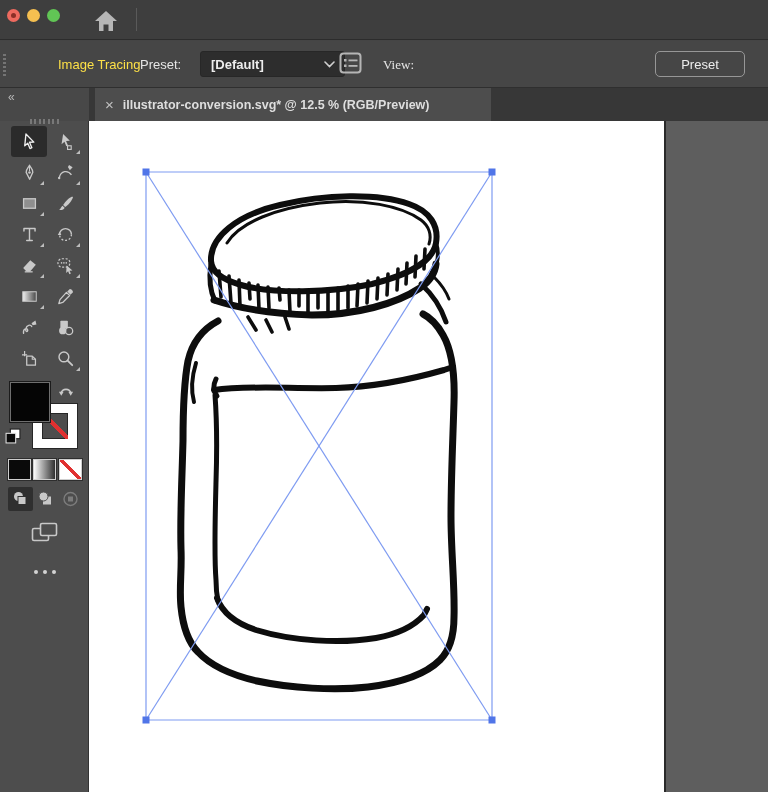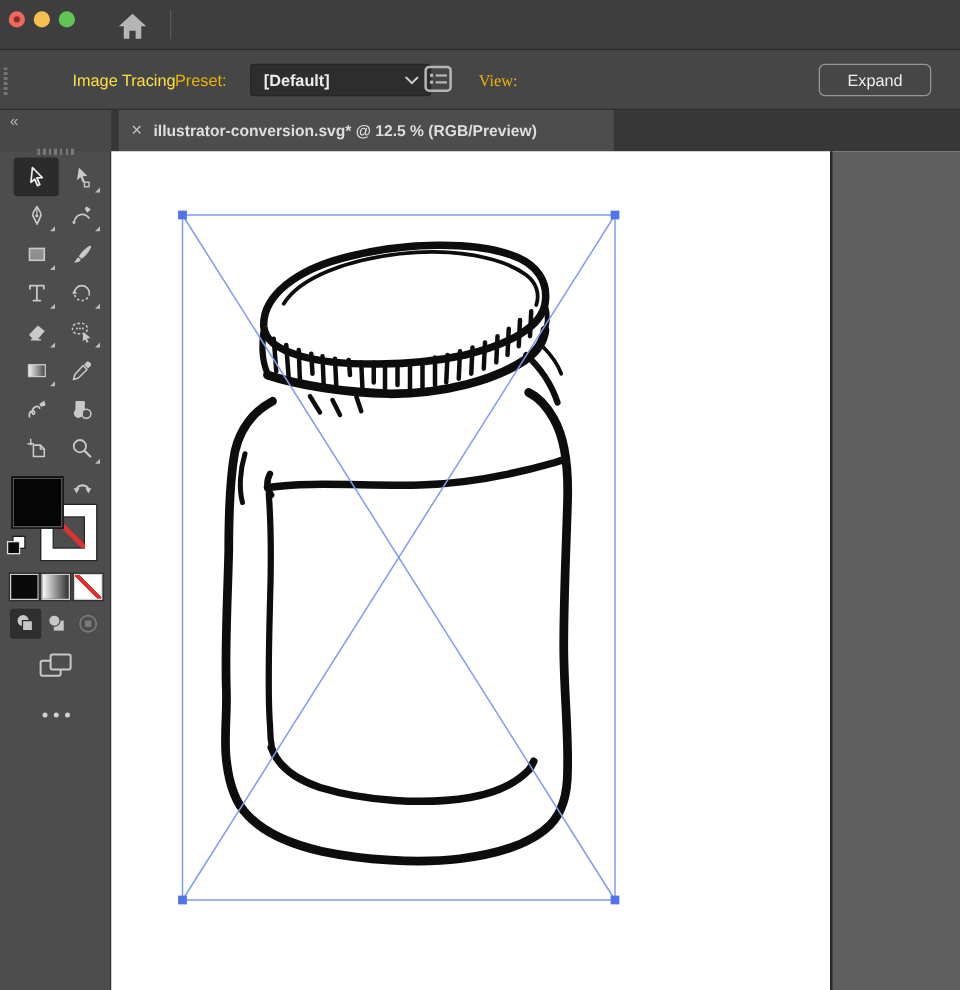--- a/index.html
+++ b/index.html
@@ -12,21 +12,21 @@
   .lights{position:absolute;left:7px;top:9px;display:flex;gap:7px;}
   .light{width:13px;height:13px;border-radius:50%;position:relative;}
   .light .dot{position:absolute;left:4px;top:4px;width:5px;height:5px;border-radius:50%;}
   .homebtn{position:absolute;left:92px;top:8px;width:28px;height:25px;display:flex;align-items:center;justify-content:center;}
   .tb-sep{position:absolute;left:136px;top:8px;width:1px;height:23px;background:#5a5a5a;}
 
   
   .controlbar{position:absolute;left:0;top:41px;width:768px;height:47px;background:#464646;border-bottom:1px solid #2f2f2f;}
   .cb-grip{position:absolute;left:3px;top:13px;width:3px;height:22px;
            background:repeating-linear-gradient(180deg,#747474 0 2px,transparent 2px 4px);}
-  .cb-label{position:absolute;top:0;height:47px;display:flex;align-items:center;color:#eab308;font-size:13px;}
+  .cb-label{position:absolute;top:0;height:47px;display:flex;align-items:center;color:#e5e5e5;font-size:13px;}
   .cb-title{left:18px;color:#fde047;margin-left:40px;}
   .lbl-preset{left:140px;}
   .lbl-view{left:383px;font-family:Liberation Serif, serif;}
   .dropdown{position:absolute;top:10px;height:26px;background:#2d2d2d;border:1px solid #272727;border-radius:3px;
             display:flex;align-items:center;padding:0 10px;color:#ededed;font-size:13px;font-weight:700;cursor:default;}
   .dd-preset{left:200px;width:145px;}
   .dd-view{left:424px;width:217px;}
   .dd-chevron{position:absolute;right:9px;top:9px;}
   .panelbtn{position:absolute;left:338px;top:10px;width:25px;height:24px;display:flex;align-items:center;justify-content:center;}
   .expandbtn{position:absolute;left:655px;top:10px;width:90px;height:26px;border:1.5px solid #979797;border-radius:5px;
@@ -109,21 +109,21 @@
     <div class="panelbtn">
       <svg width="23" height="22" viewBox="0 0 23 22">
         <rect x="1.5" y="1.5" width="20" height="19" rx="3" fill="none" stroke="#b5b5b5" stroke-width="2"></rect>
         <rect x="5" y="7" width="2.5" height="2.5" fill="#b5b5b5"></rect>
         <rect x="9.5" y="7.5" width="9" height="1.8" fill="#b5b5b5"></rect>
         <rect x="5" y="12.5" width="2.5" height="2.5" fill="#b5b5b5"></rect>
         <rect x="9.5" y="13" width="9" height="1.8" fill="#b5b5b5"></rect>
       </svg>
     </div>
     <div class="cb-label lbl-view">View:</div>
-    <div class="expandbtn">Expand</div>
+    <div class="expandbtn">Preset</div>
   </div>
 
   <div class="tabrow">
     <div class="panelheader">«</div>
     <div class="doctab">
       <span class="tabclose">×</span>
       <span>illustrator-conversion.svg* @ 12.5 % (RGB/Preview)</span>
     </div>
   </div>
 

